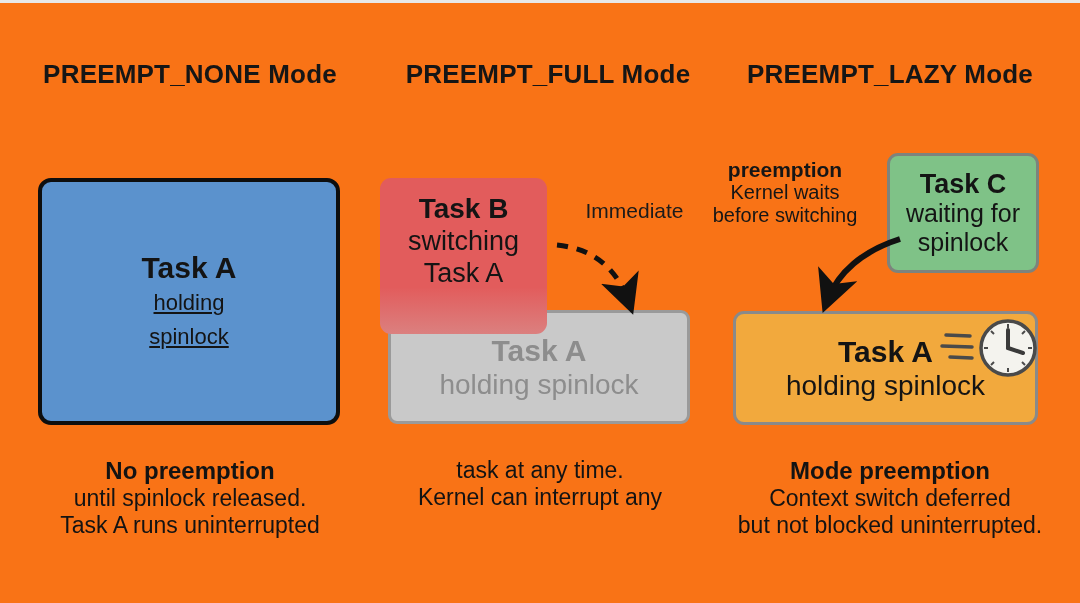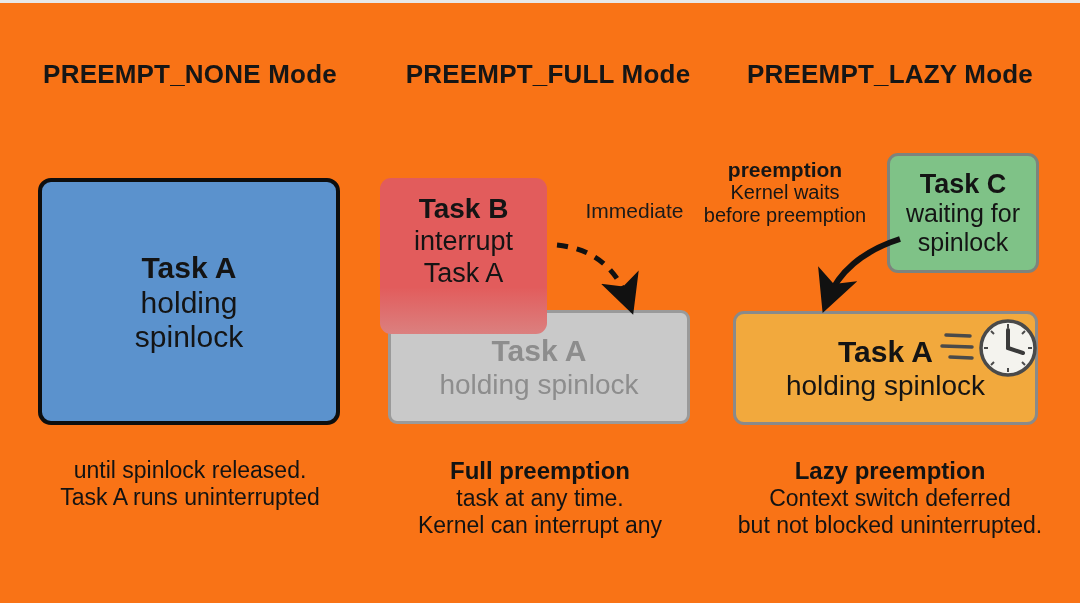--- a/index.html
+++ b/index.html
@@ -27,21 +27,21 @@
     align-items: center; justify-content: center; text-align: center;
   }
   .task-name { font-weight: bold; }
 
   
   #box-task-a-none {
     left: 38px; top: 175px; width: 302px; height: 247px;
     background: #5b92cd; border: 4px solid #0e0e0e; border-radius: 13px;
   }
   #box-task-a-none .task-name { font-size: 30px; line-height: 36px; }
-  #box-task-a-none .task-line { font-size: 30px; line-height: 34px; }
+  #box-task-a-none .task-line { font-size: 22px; line-height: 34px; text-decoration: underline; }
 
   
   #box-task-a-full {
     left: 388px; top: 307px; width: 302px; height: 114px;
     background: #c9c9c9; border: 3px solid #9a9a9a; border-radius: 9px;
     color: #8d8d8d; z-index: 1;
   }
   #box-task-a-full .task-name { font-size: 30px; line-height: 35px; }
   #box-task-a-full .task-line { font-size: 28px; line-height: 34px; }
 
@@ -114,41 +114,41 @@
     <div class="task-line">spinlock</div>
   </div>
 
   <div class="task-box" id="box-task-a-full">
     <div class="task-name">Task A</div>
     <div class="task-line">holding spinlock</div>
   </div>
 
   <div class="task-box" id="box-task-b">
     <div class="task-name">Task B</div>
-    <div class="task-line">interrupt</div>
+    <div class="task-line">switching</div>
     <div class="task-line">Task A</div>
   </div>
 
   <div class="arrow-label">
     <div>Immediate</div>
   </div>
 
   <svg class="arrow" id="dashed-arrow" width="110" height="90" viewBox="0 0 110 90">
     <defs>
       <marker id="ah1" markerWidth="8" markerHeight="8" refX="5.5" refY="4" orient="auto">
         <path d="M0,0 L8,4 L0,8 L2,4 Z" fill="#111"></path>
       </marker>
     </defs>
     <path d="M4,10 C 42,14 64,34 76,68" fill="none" stroke="#111" stroke-width="5" stroke-dasharray="11 9" marker-end="url(#ah1)"></path>
   </svg>
 
   <div class="note-label">
     <div class="note-bold">preemption</div>
     <div class="note-reg">Kernel waits</div>
-    <div class="note-reg">before preemption</div>
+    <div class="note-reg">before switching</div>
   </div>
 
   <div class="task-box" id="box-task-c">
     <div class="task-name">Task C</div>
     <div class="task-line">waiting for</div>
     <div class="task-line">spinlock</div>
   </div>
 
   <svg class="arrow" id="solid-arrow" width="110" height="90" viewBox="0 0 110 90">
     <defs>
@@ -182,29 +182,29 @@
         <line x1="53" y1="50" x2="56" y2="47"></line>
         <line x1="87" y1="50" x2="84" y2="47"></line>
       </g>
 
       <line x1="70" y1="33" x2="70" y2="15" stroke="#3a3a3a" stroke-width="4" stroke-linecap="round"></line>
       <line x1="70" y1="33" x2="85" y2="38" stroke="#3a3a3a" stroke-width="4" stroke-linecap="round"></line>
     </svg>
   </div>
 
   <div class="caption" id="caption-none">
+    <div class="caption-heading">No preemption</div>
     <div class="caption-line">until spinlock released.</div>
     <div class="caption-line">Task A runs uninterrupted</div>
   </div>
 
   <div class="caption" id="caption-full">
-    <div class="caption-heading">Full preemption</div>
     <div class="caption-line">task at any time.</div>
     <div class="caption-line">Kernel can interrupt any</div>
   </div>
 
   <div class="caption" id="caption-lazy">
-    <div class="caption-heading">Lazy preemption</div>
+    <div class="caption-heading">Mode preemption</div>
     <div class="caption-line">Context switch deferred</div>
     <div class="caption-line">but not blocked uninterrupted.</div>
   </div>
 
 </div>
 
 </body></html>

